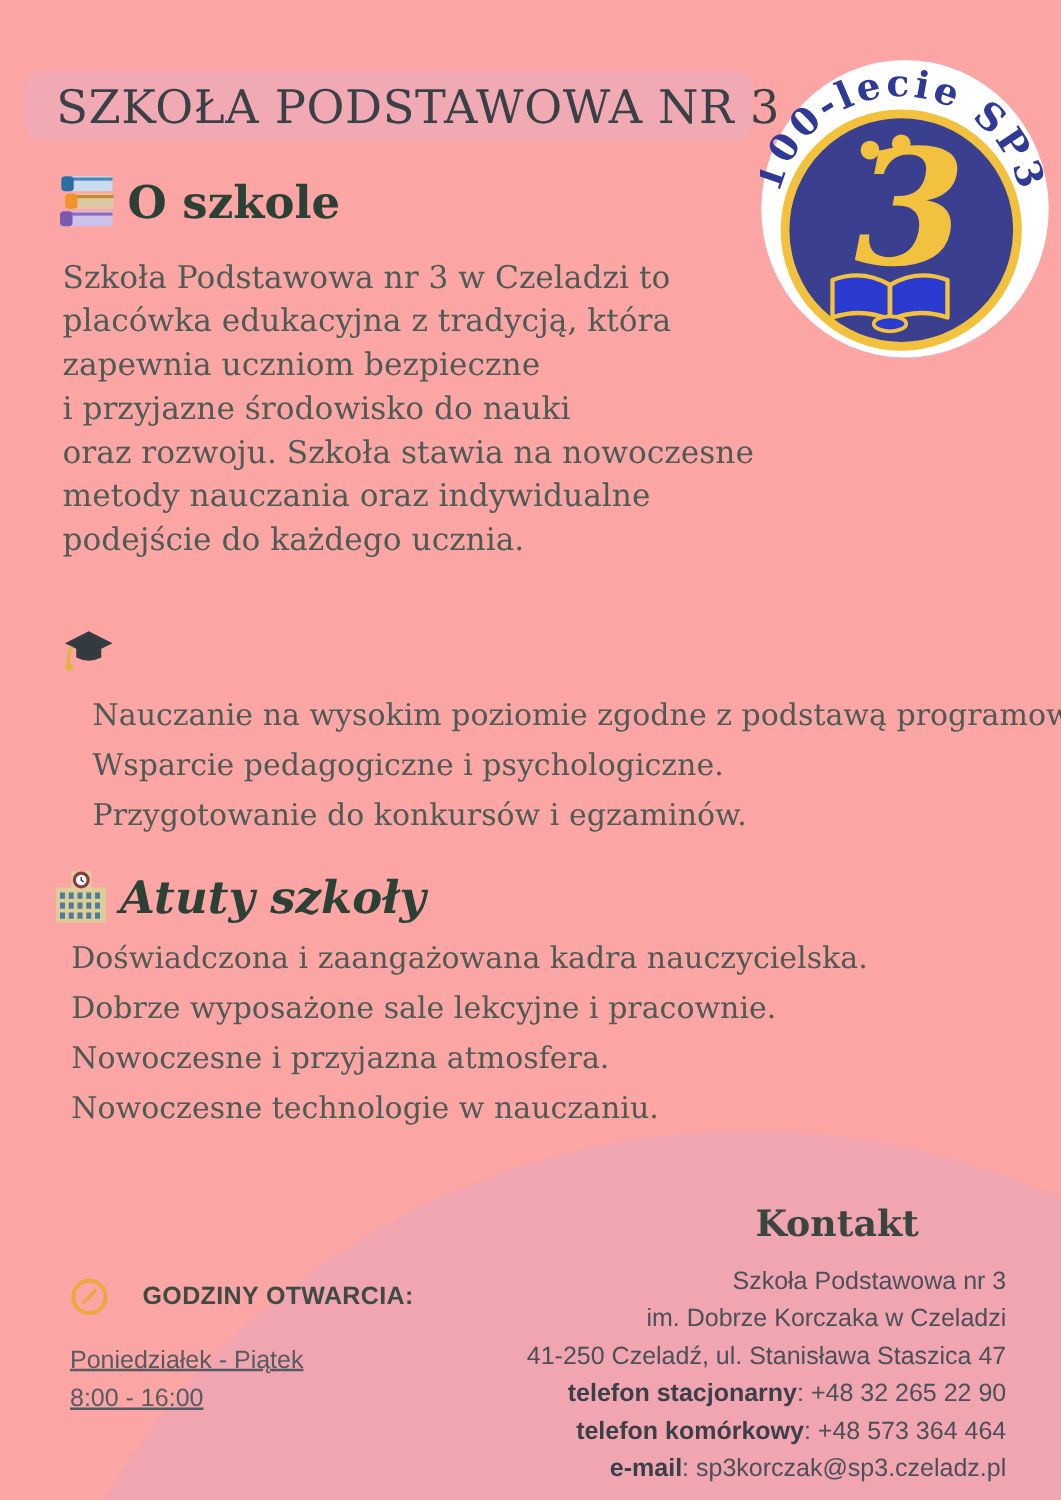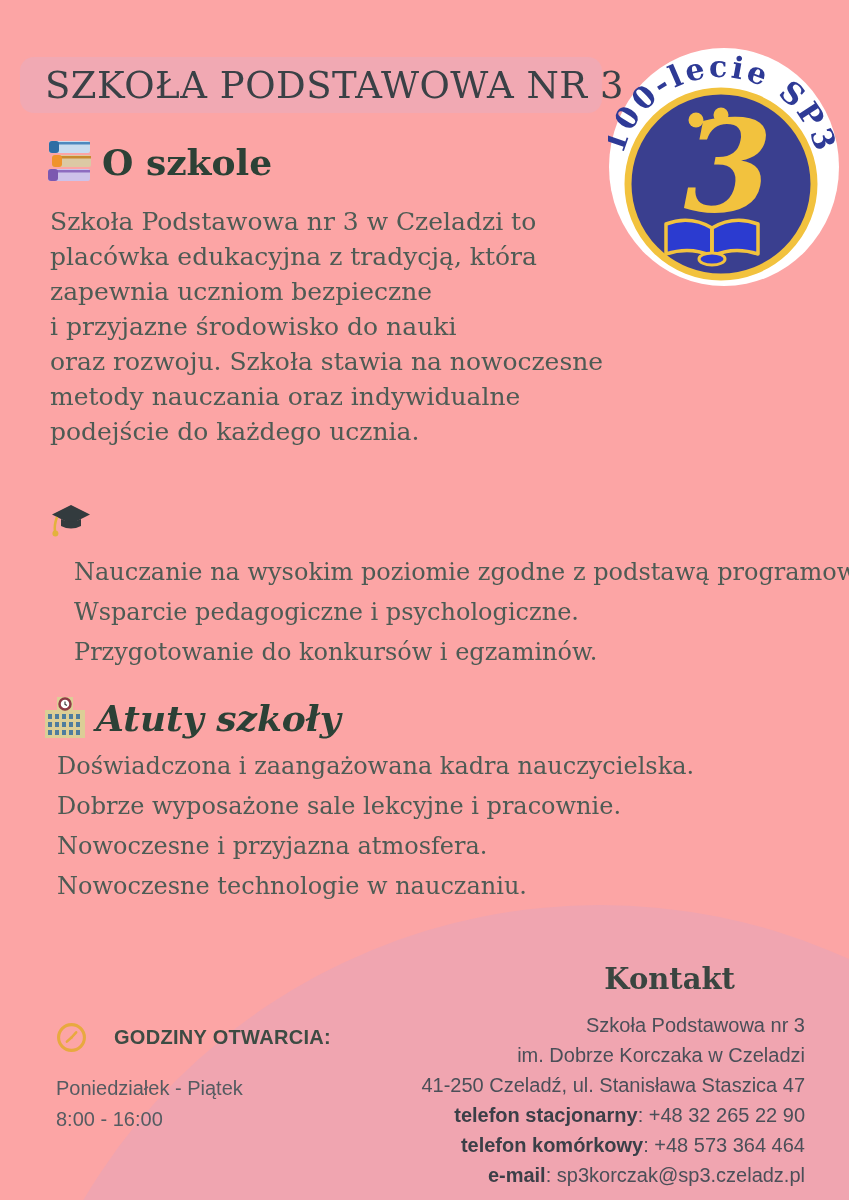--- a/index.html
+++ b/index.html
@@ -110,20 +110,21 @@
     letter-spacing: 0.3px;
     color: #3D4B43;
   }
   .hours-lines { margin-top: 20px; }
   .hours-lines p {
     margin: 0;
     font-family: "Liberation Sans", sans-serif;
     font-size: 20px;
     line-height: 31px;
     color: #555B61;
+    text-decoration: underline;
   }
 
   
   .contact {
     position: absolute;
     right: 44px;
     top: 962px;
     width: 470px;
     text-align: right;
   }

